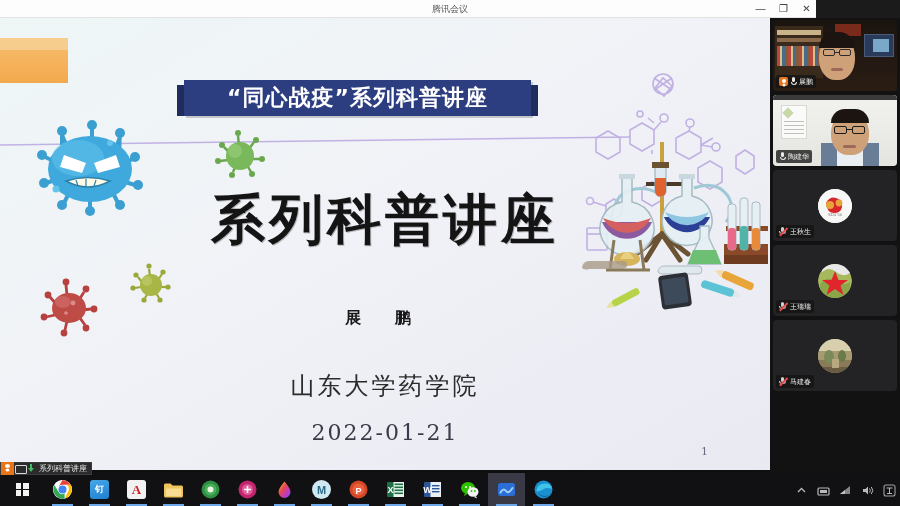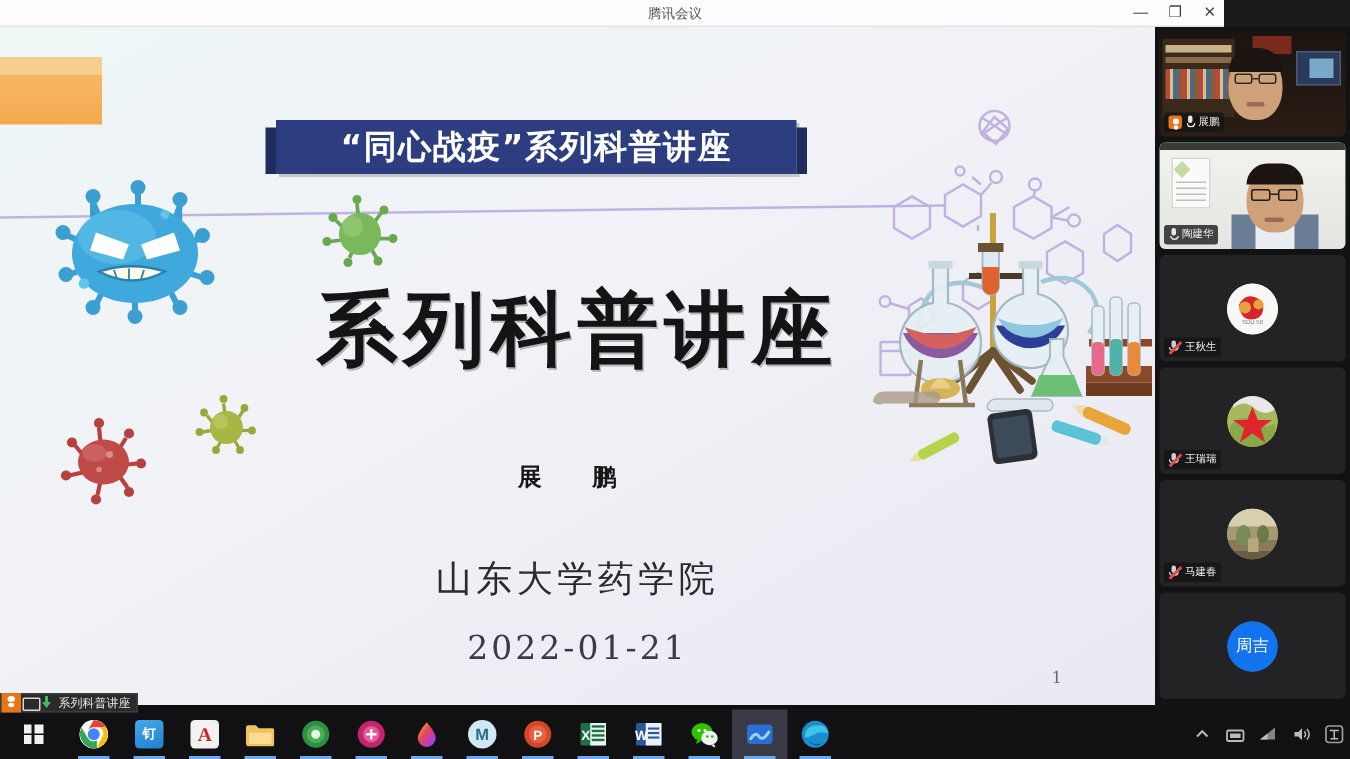--- a/index.html
+++ b/index.html
@@ -501,25 +501,20 @@
         <div class="tile-label">
           <span class="mute-ic">
               <i></i>
               <b></b>
               <s></s>
             </span>
           <span class="tile-name">马建春</span>
         </div>
       </div>
 
-      <div class="tile">
-        <div class="avatar">
-          <div class="avatar-initials">周吉</div>
-        </div>
-      </div>
     </div>
   </div>
 
   <div class="sharebar">
     <span class="share-ic"></span>
     <span class="share-ic2"></span>
     <span class="share-ic3"></span>
     <span class="share-text">系列科普讲座</span>
   </div>
 

